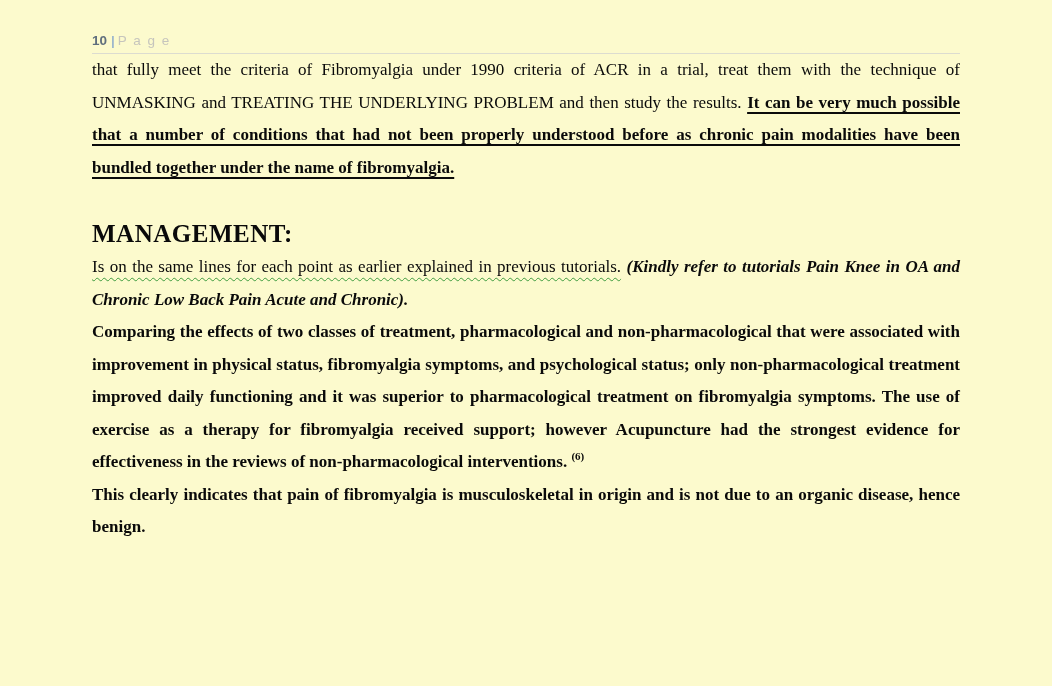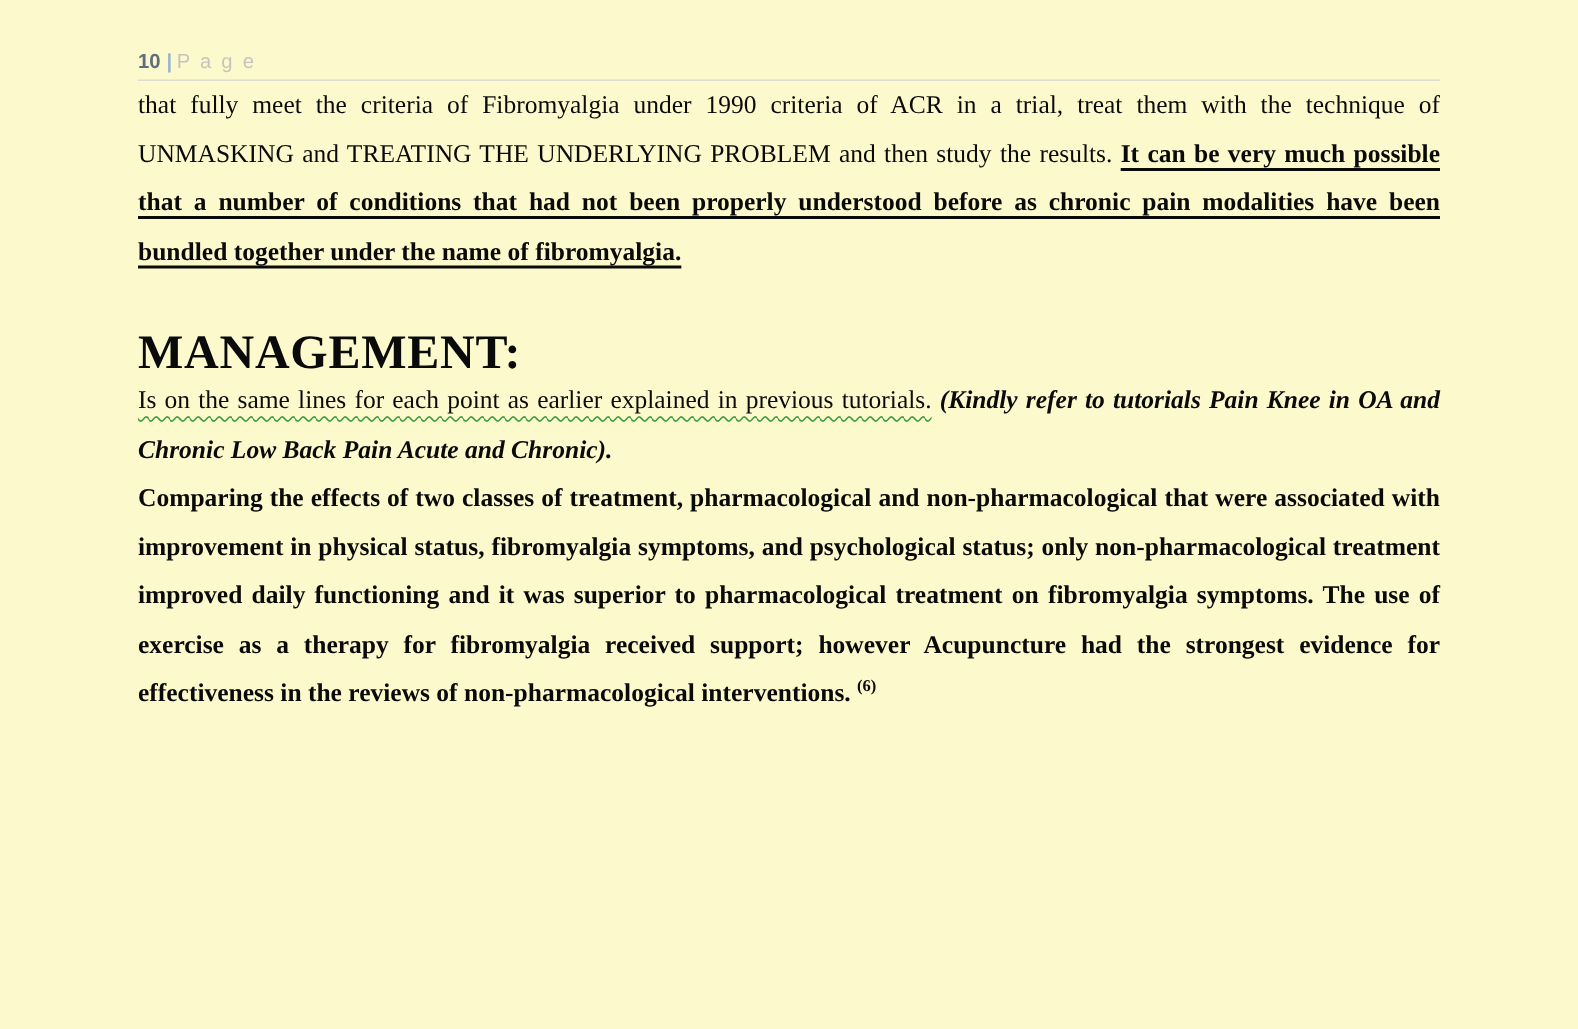--- a/index.html
+++ b/index.html
@@ -53,21 +53,21 @@
   p.body{
     margin:0;
     font-size:17px;
     line-height:32.5px;
     text-align:justify;
   }
   .p1{margin-top:25px;}
   .heading{
     margin:0;
     margin-top:33px;
-    font-size:32px;
+    font-size:25px;
     line-height:34px;
     font-weight:bold;
     letter-spacing:0.5px;
   }
   .p2{margin-top:44px;line-height:33px;}
   .p3{margin-top:14px;font-weight:bold;}
   .p4{margin-top:11px;line-height:33.5px;font-weight:bold;}
   .bu{
     font-weight:bold;
     text-decoration:underline;
@@ -102,15 +102,16 @@
     </div>
 
     <p class="body p1"><span>that fully meet the criteria of Fibromyalgia under 1990 criteria of ACR in a trial, treat them with the technique of UNMASKING and TREATING THE UNDERLYING PROBLEM and then study the results.  </span><span class="bu">It can be very much possible that a number of conditions that had not been properly understood before as chronic pain modalities have been bundled together under the name of fibromyalgia.</span></p>
 
     <p class="heading">MANAGEMENT:</p>
 
     <p class="body p2"><span class="wavy">Is on the same lines for each point as earlier explained in previous tutorials.</span><span class="bi"> (Kindly refer to tutorials Pain Knee in OA and Chronic Low Back Pain Acute and Chronic).</span></p>
 
     <p class="body p3"><span>Comparing the effects of two classes of treatment, pharmacological and non-pharmacological that were associated with improvement in physical status, fibromyalgia symptoms, and psychological status; only non-pharmacological treatment improved daily functioning and it was superior to pharmacological treatment on fibromyalgia symptoms. The use of exercise as a therapy for fibromyalgia received support; however Acupuncture had the strongest evidence for effectiveness in the reviews of non-pharmacological interventions. </span><span class="sup">(6)</span></p>
 
+    <p class="body p4">This clearly indicates that pain of fibromyalgia is musculoskeletal in origin and is not due to an organic disease, hence benign.</p>
 
   </div>
 </div>
 
 </body></html>

